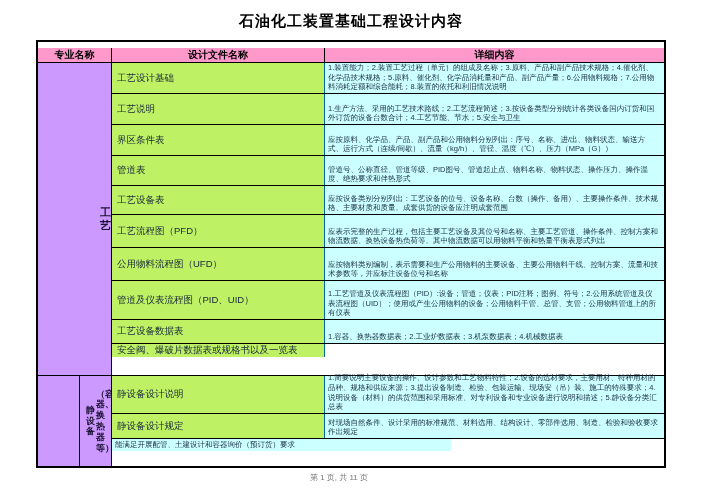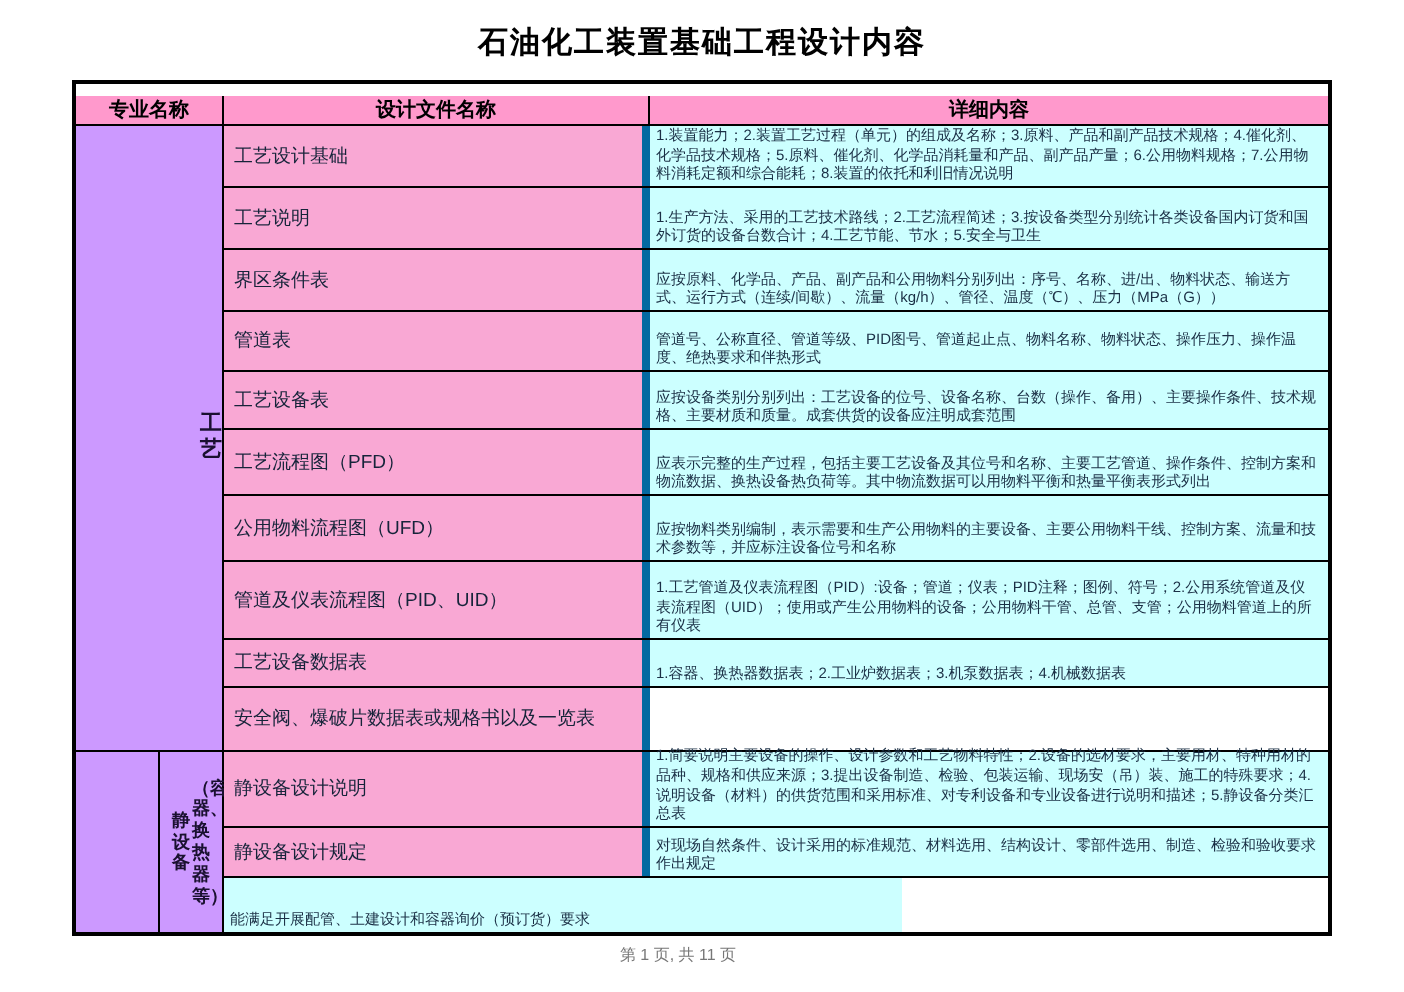--- a/index.html
+++ b/index.html
@@ -33,23 +33,23 @@
     display:flex; align-items:center; justify-content:flex-end;
   }
   .vtext {
     width:1em; word-break:break-all; line-height:1.2; text-align:center;
     font-weight:bold; color:#1a1030;
   }
   .spec-main { font-size:11px; }
   .spec-sub  { font-size:9px; }
   .rows { display:flex; flex-direction:column; flex:1; }
   .r { display:flex; border-bottom:1px solid #000; box-sizing:border-box; }
-  .rows .r:last-child { border-bottom:none; }
+  .rows .r:last-child { border-bottom:none;flex-direction:column; }
   .doc {
-    background:#f9a8d4; border-right:4px solid #0369a1; box-sizing:border-box;
+    background:#bef264; border-right:1px solid #0369a1; box-sizing:border-box;
     font-size:9.5px; color:#16243a; display:flex; align-items:center;
     padding-left:5px;
   }
   .det {
     background:#CCFFFF; box-sizing:border-box;
     font-size:7.5px; line-height:1.3; color:#1a2f45;
     display:flex; align-items:flex-end; padding:1px 4px 1px 3px;
   }
   .sec2-left {
     background:#CC99FF; width:42px; border-right:1px solid #000;

